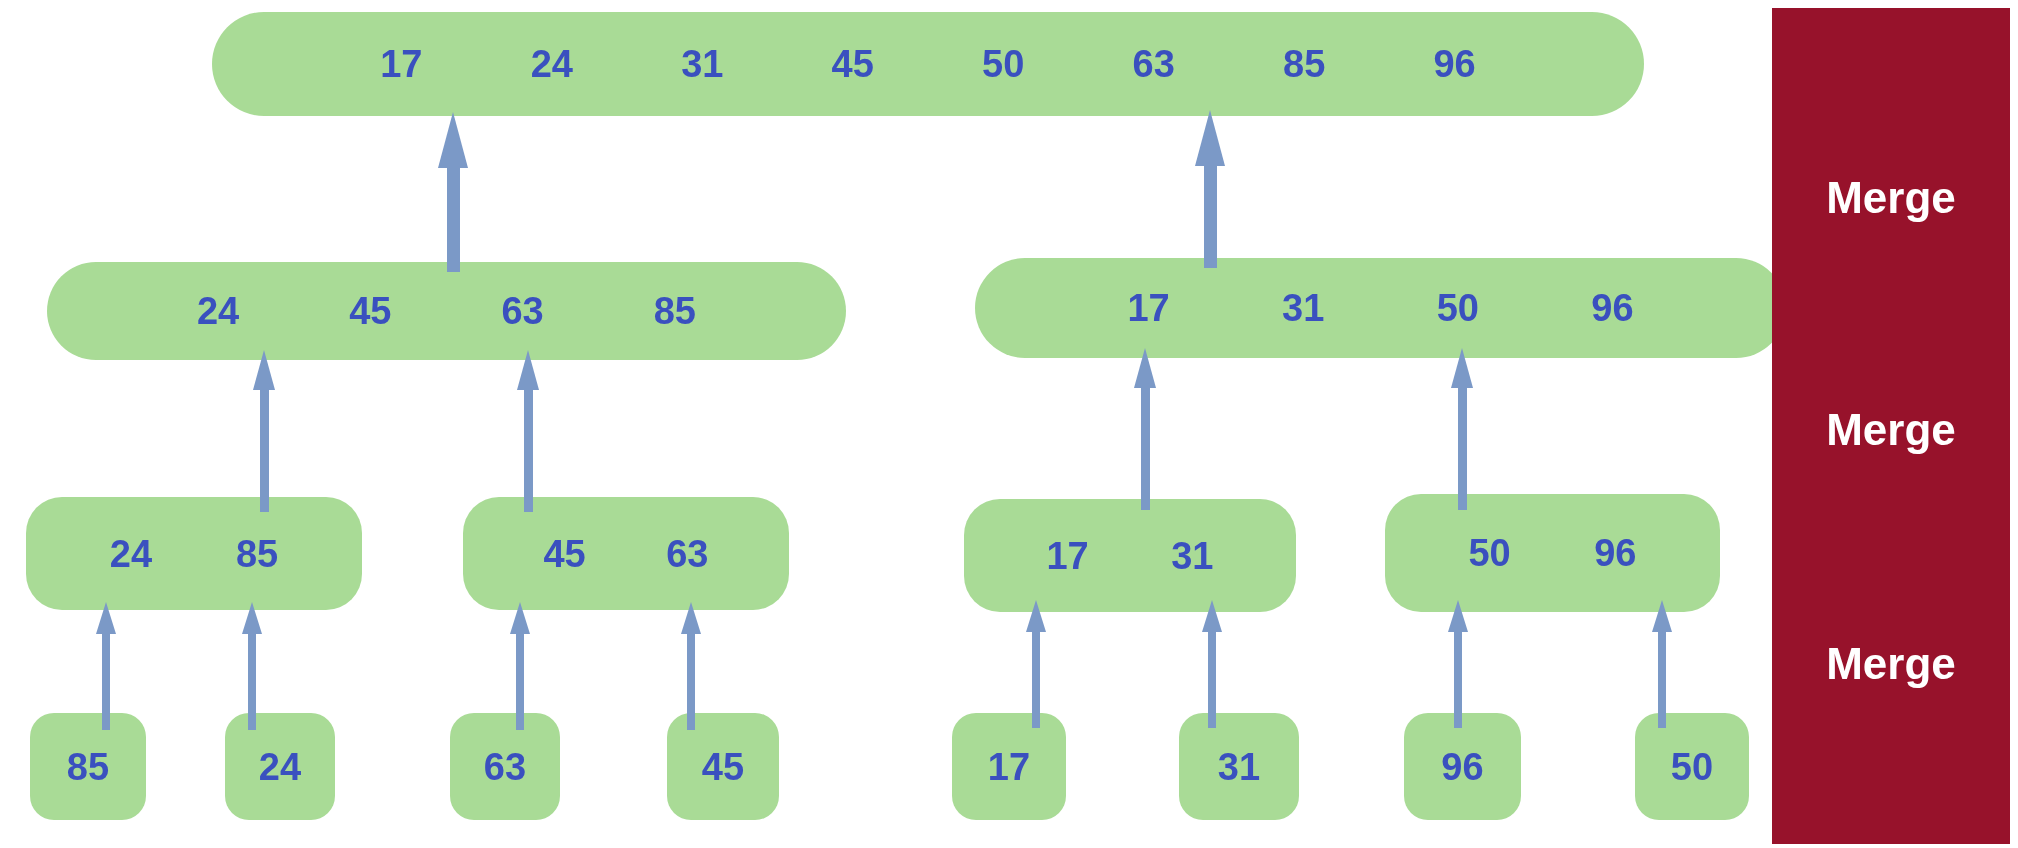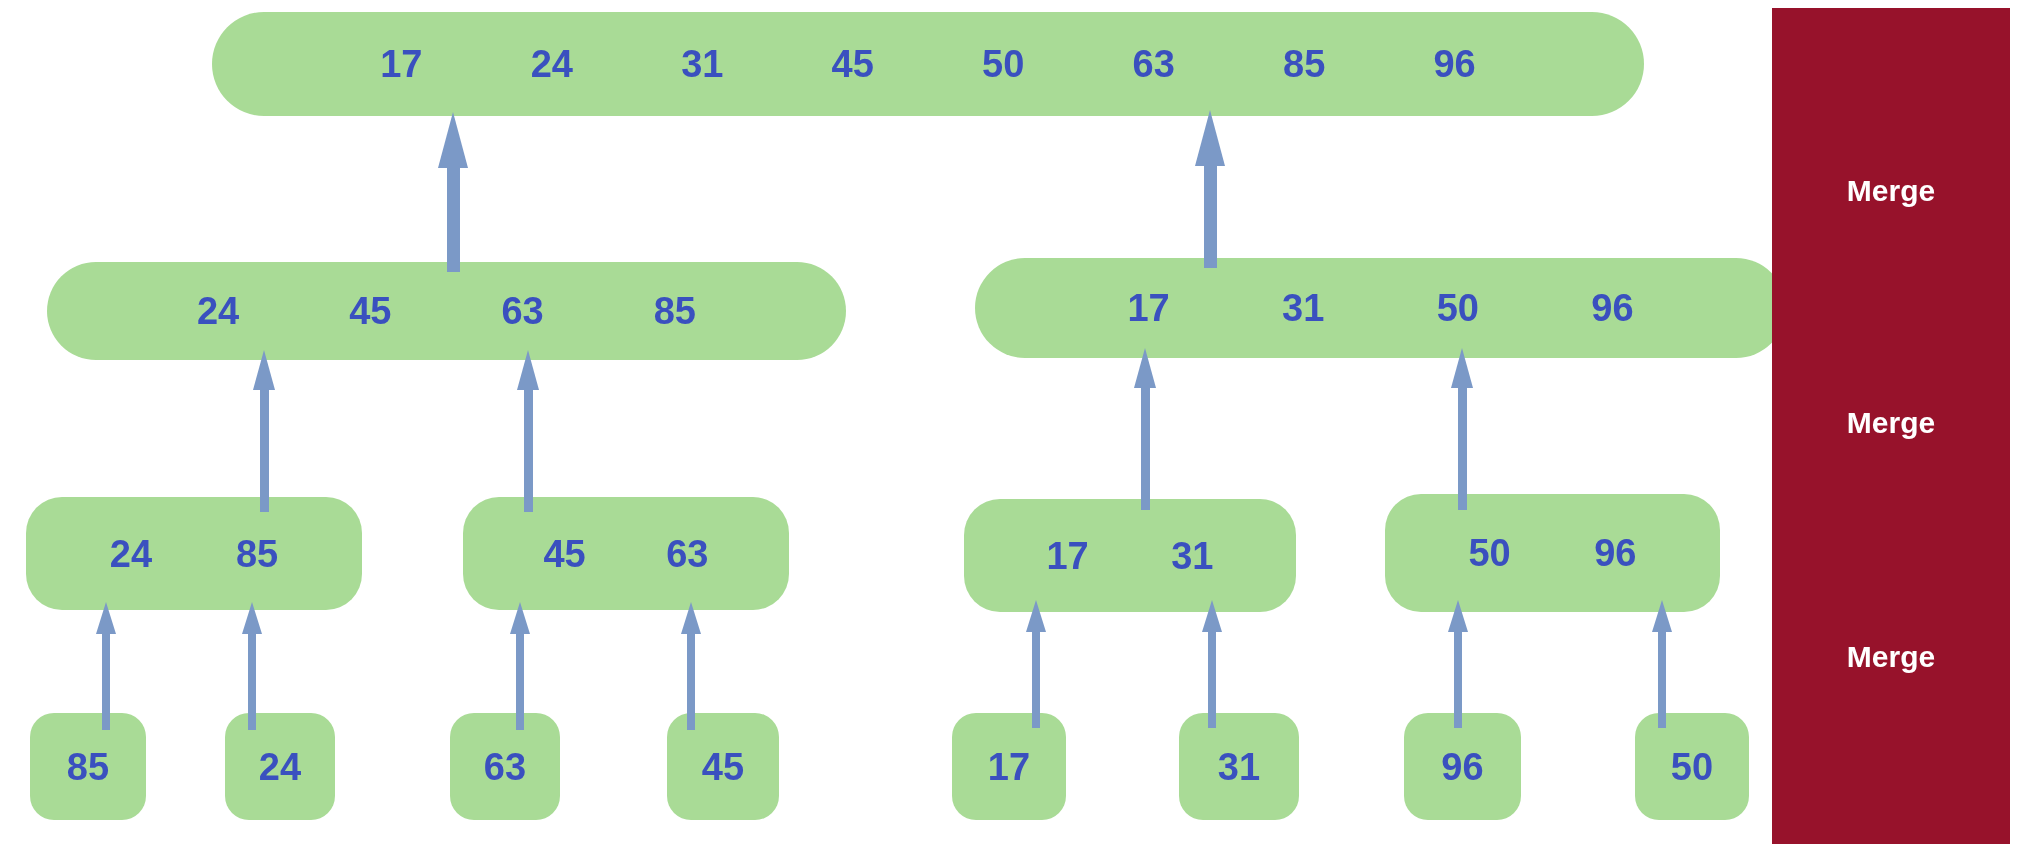--- a/index.html
+++ b/index.html
@@ -43,21 +43,21 @@
     background: var(--maroon, #97122b);
     z-index: 1;
   }
   .merge-label {
     position: absolute;
     left: 0;
     width: 100%;
     text-align: center;
     color: var(--white, #ffffff);
     font-weight: bold;
-    font-size: 30px;
+    font-size: 44px;
     line-height: 1;
   }
   .arrow {
     position: absolute;
     display: flex;
     flex-direction: column;
     align-items: center;
     z-index: 2;
   }
   .arrow .head {

